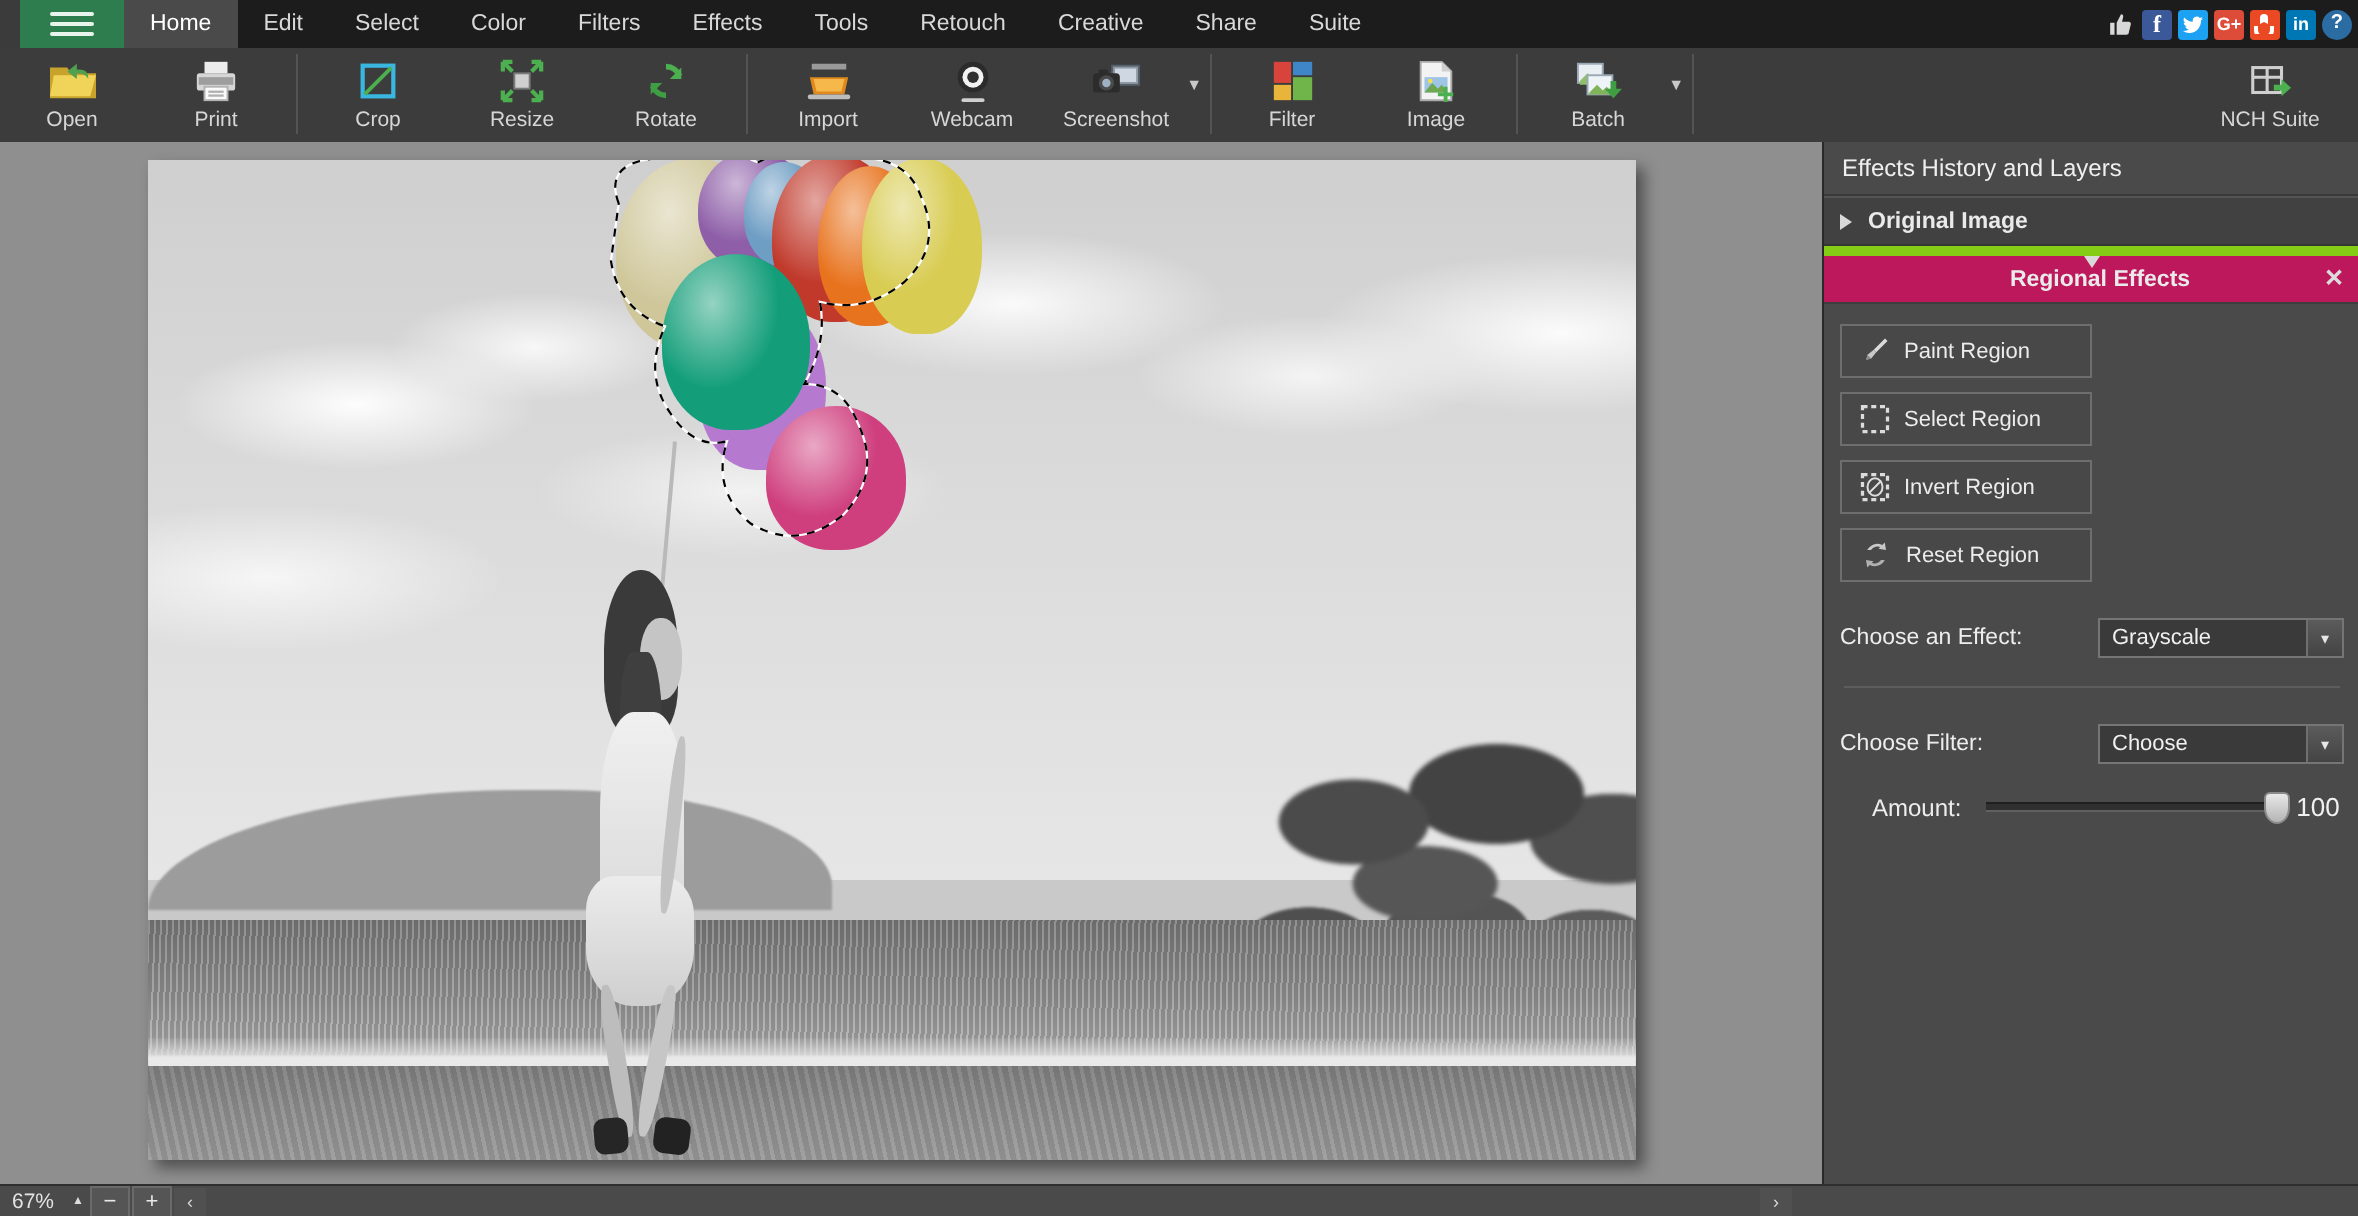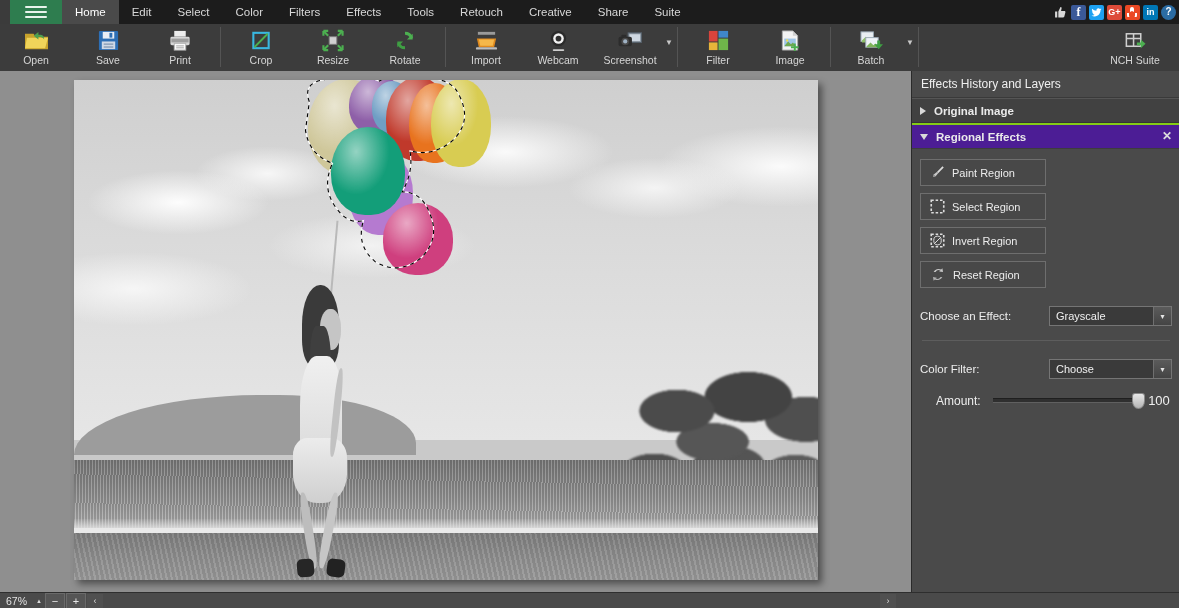--- a/index.html
+++ b/index.html
@@ -128,21 +128,21 @@
   .sbtn{width:18px;height:14px;display:flex;align-items:center;justify-content:center;background:#555;border:1px solid #6a6a6a;color:#e8e8e8;font-size:11px;cursor:pointer;margin-right:1px;}
   .sarrow{width:16px;height:14px;display:flex;align-items:center;justify-content:center;color:#ddd;font-size:9px;cursor:pointer;background:#505050;}
   .sarrow.right{position:absolute;left:880px;}
   .status-fill{flex:1;}
 
   
   .panel{position:absolute;left:911px;top:71px;width:268px;height:521px;background:#4a4a4a;border-left:1px solid #2a2a2a;}
   .panel-title{height:26px;display:flex;align-items:center;padding-left:9px;font-size:12px;color:#efefef;background:#4a4a4a;border-bottom:1px solid #3a3a3a;}
   .acc-head{height:23px;display:flex;align-items:center;padding-left:8px;font-size:11.5px;font-weight:bold;color:#eaeaea;cursor:pointer;position:relative;}
   .acc-head.collapsed{background:#414141;border-bottom:1px solid #353535;border-top:1px solid #555;}
-  .acc-head.expanded{background:#4c1d95;border-bottom:1px solid #3d3d3d;border-top:2px solid #84cc16;}
+  .acc-head.expanded{background:#be185d;border-bottom:1px solid #3d3d3d;border-top:5px solid #84cc16;flex-direction:column;}
   .tri{width:0;height:0;margin-right:8px;}
   .tri.right{border-left:6px solid #d9d9d9;border-top:4px solid transparent;border-bottom:4px solid transparent;}
   .tri.down{border-top:6px solid #d9d9d9;border-left:4px solid transparent;border-right:4px solid transparent;}
   .acc-close{position:absolute;right:8px;top:4px;color:#dcdcdc;font-size:12px;cursor:pointer;line-height:14px;}
   .panel-body{padding:10px 8px 0 8px;}
   .btn-grid{display:flex;flex-wrap:wrap;gap:7px;}
   .pbtn{width:126px;height:27px;background:#484848;border:1px solid #6e6e6e;display:flex;align-items:center;gap:7px;padding-left:9px;font-size:11px;color:#ececec;cursor:pointer;box-sizing:border-box;}
   .row{display:flex;align-items:center;margin-top:18px;}
   .row .lab{font-size:11.5px;color:#ededed;}
   .divider{height:1px;background:#5d5d5d;margin:14px 2px 0 2px;}
@@ -233,33 +233,20 @@
       <div class="ic">
         <svg width="25" height="23" viewBox="0 0 26 24">
           <path fill="#c8a32c" d="M1 5h9l2 3h13v13H1z"></path>
           <path fill="#f0d45a" d="M3 9h22l-3 11H1z"></path>
           <path fill="#4fa04f" d="M15 3l-5 4 5 4V8c3 0 5 1 6 3 0-5-3-5-6-5z"></path>
         </svg>
       </div>
       <div class="lb">Open</div>
     </div>
 
-    <div class="tb-item">
-      <div class="ic">
-        <svg width="23" height="23" viewBox="0 0 24 24">
-          <rect x="2" y="2" width="20" height="20" rx="1" fill="#2d6fb5"></rect>
-          <rect x="6" y="3" width="12" height="7" fill="#e9eef5"></rect>
-          <rect x="13" y="4" width="3" height="5" fill="#2d6fb5"></rect>
-          <rect x="5" y="13" width="14" height="8" fill="#cfd9e6"></rect>
-          <rect x="7" y="15" width="10" height="1.6" fill="#8fa3bb"></rect>
-          <rect x="7" y="18" width="10" height="1.6" fill="#8fa3bb"></rect>
-        </svg>
-      </div>
-      <div class="lb">Save</div>
-    </div>
 
     <div class="tb-item">
       <div class="ic">
         <svg width="24" height="23" viewBox="0 0 24 24">
           <rect x="6" y="2" width="12" height="6" fill="#ececec"></rect>
           <rect x="2" y="8" width="20" height="9" rx="1.5" fill="#d6d6d6"></rect>
           <rect x="3" y="10" width="18" height="4" fill="#9e9e9e"></rect>
           <rect x="6" y="15" width="12" height="7" fill="#fafafa" stroke="#b3b3b3"></rect>
           <rect x="8" y="17" width="8" height="1.2" fill="#b0b0b0"></rect>
           <rect x="8" y="19" width="8" height="1.2" fill="#b0b0b0"></rect>
@@ -522,21 +509,21 @@
         <div class="lab">Choose an Effect:</div>
         <div class="select">
           <span class="sv">Grayscale</span>
           <span class="sarw">▾</span>
         </div>
       </div>
 
       <div class="divider"></div>
 
       <div class="row">
-        <div class="lab">Color Filter:</div>
+        <div class="lab">Choose Filter:</div>
         <div class="select">
           <span class="sv">Choose</span>
           <span class="sarw">▾</span>
         </div>
       </div>
 
       <div class="sliderrow">
         <div class="lab">Amount:</div>
         <div class="track">
           <div class="knob"></div>

